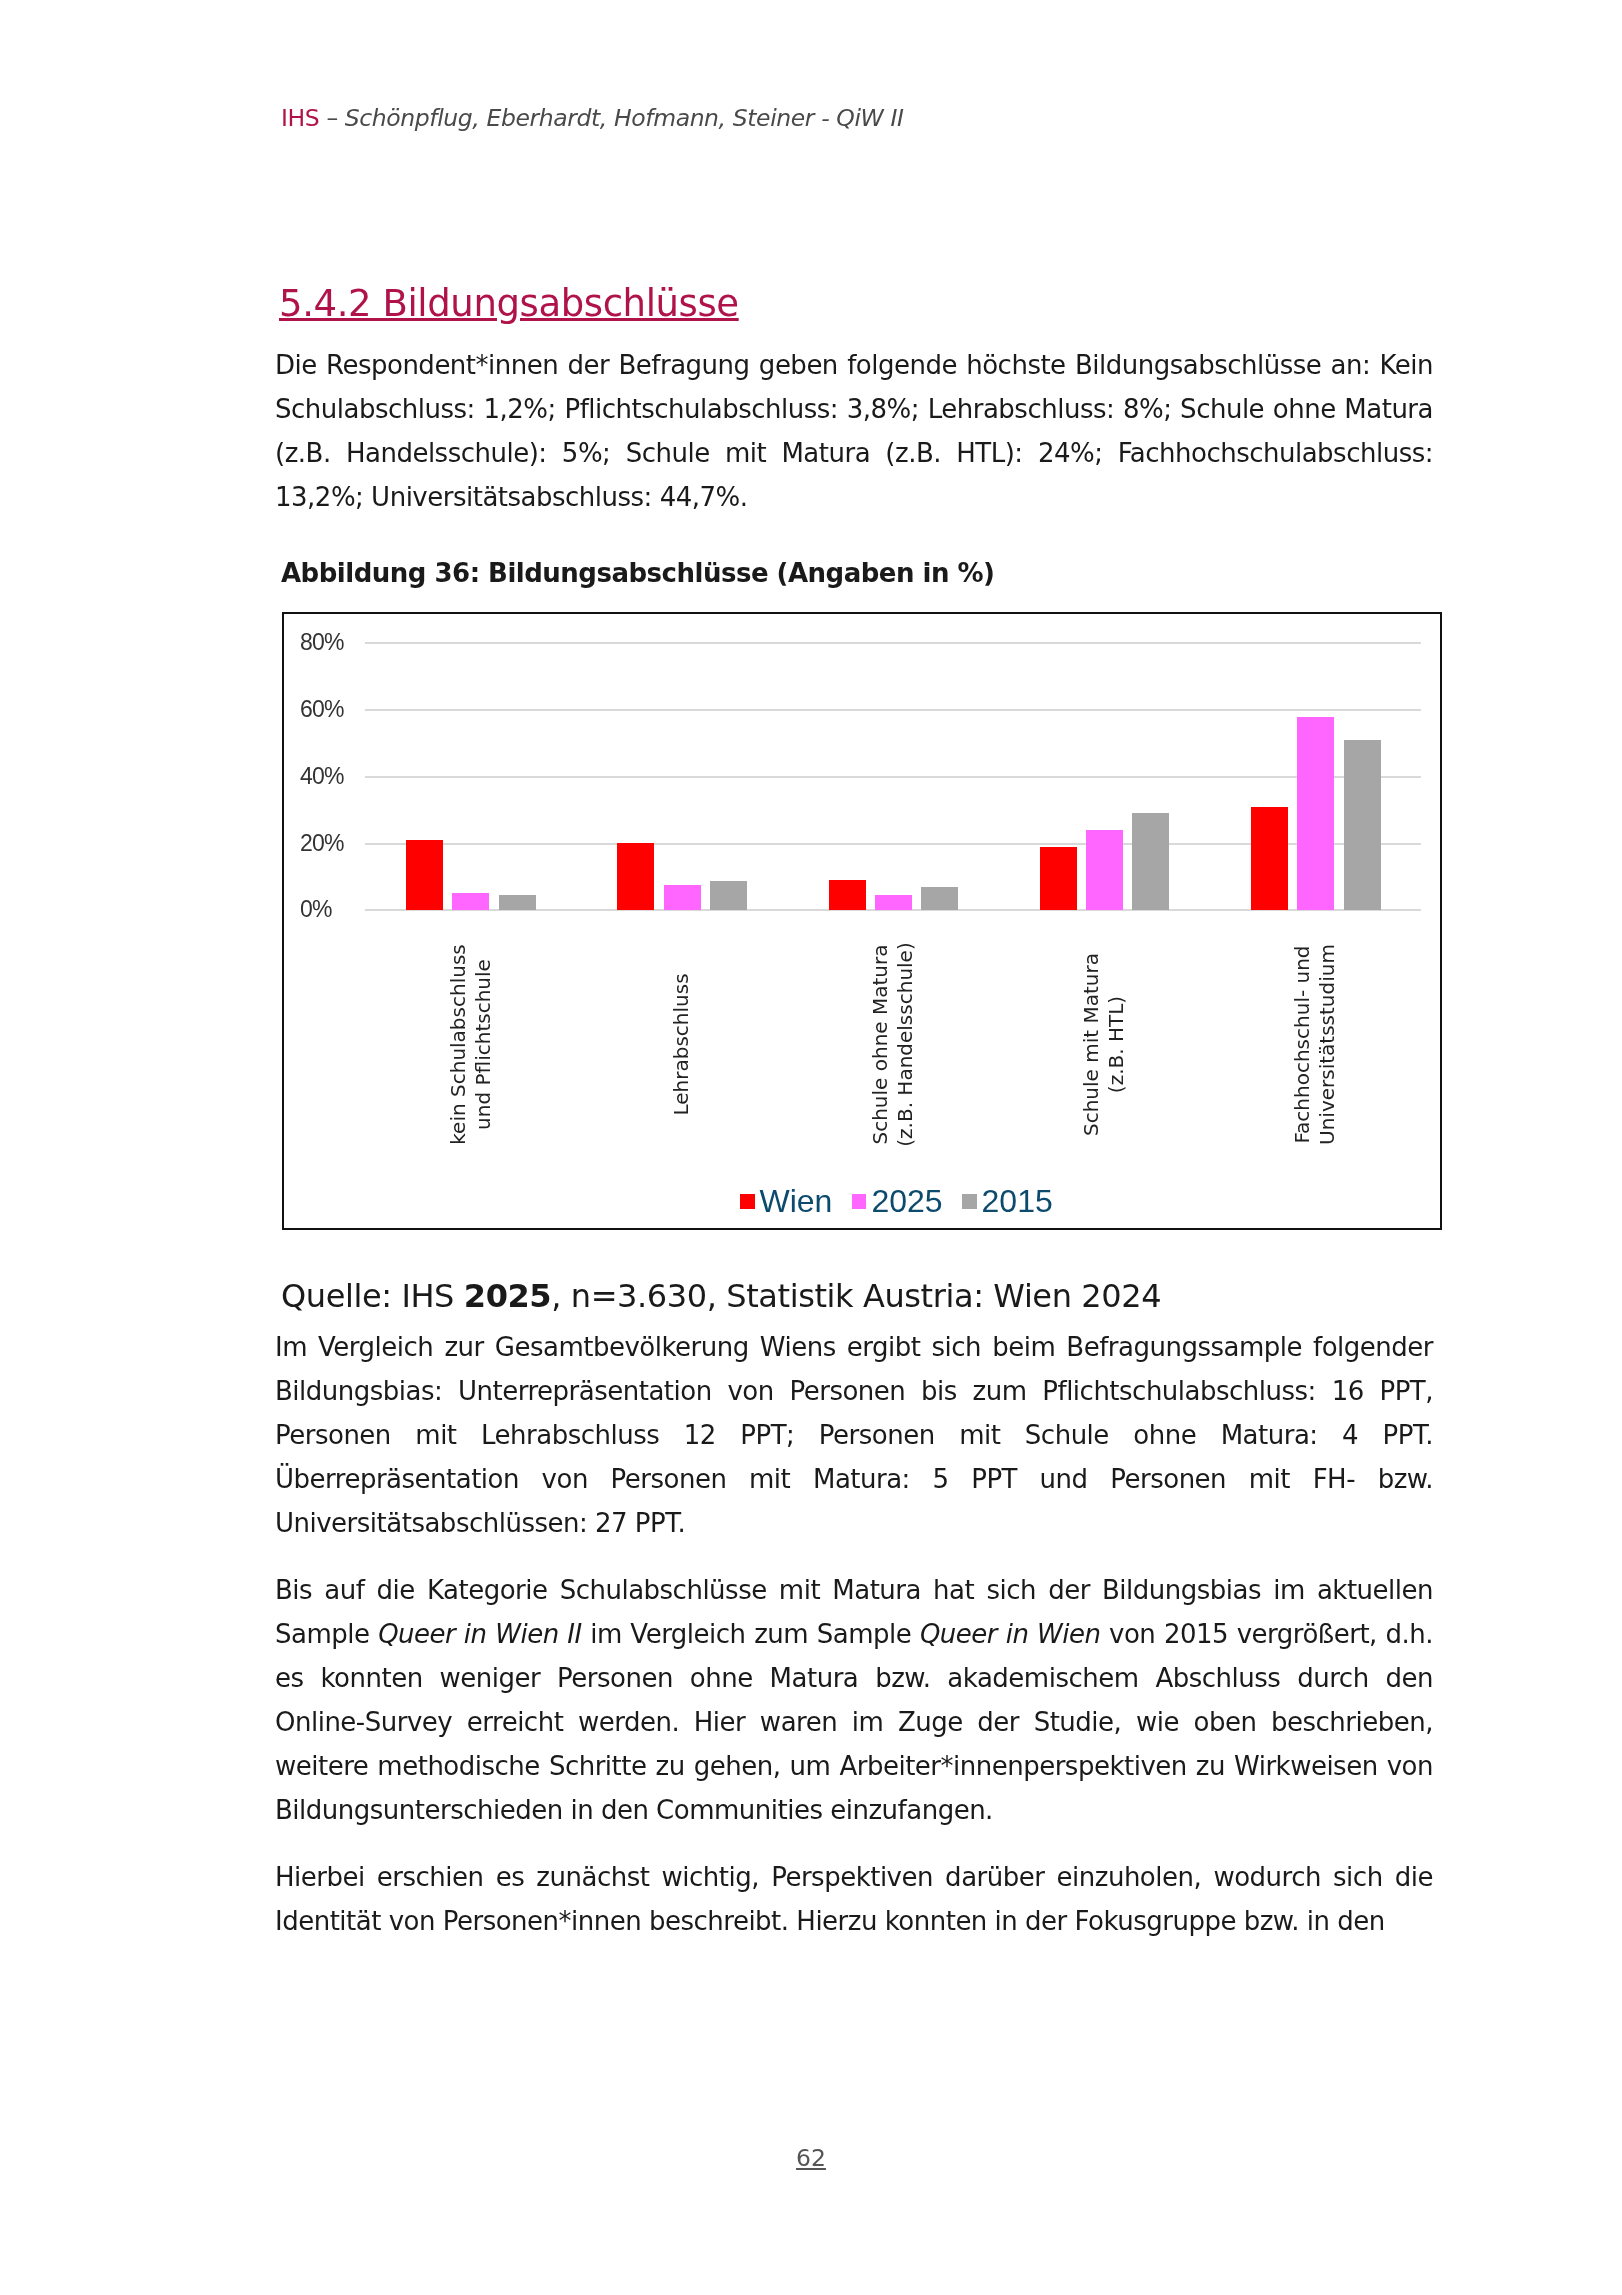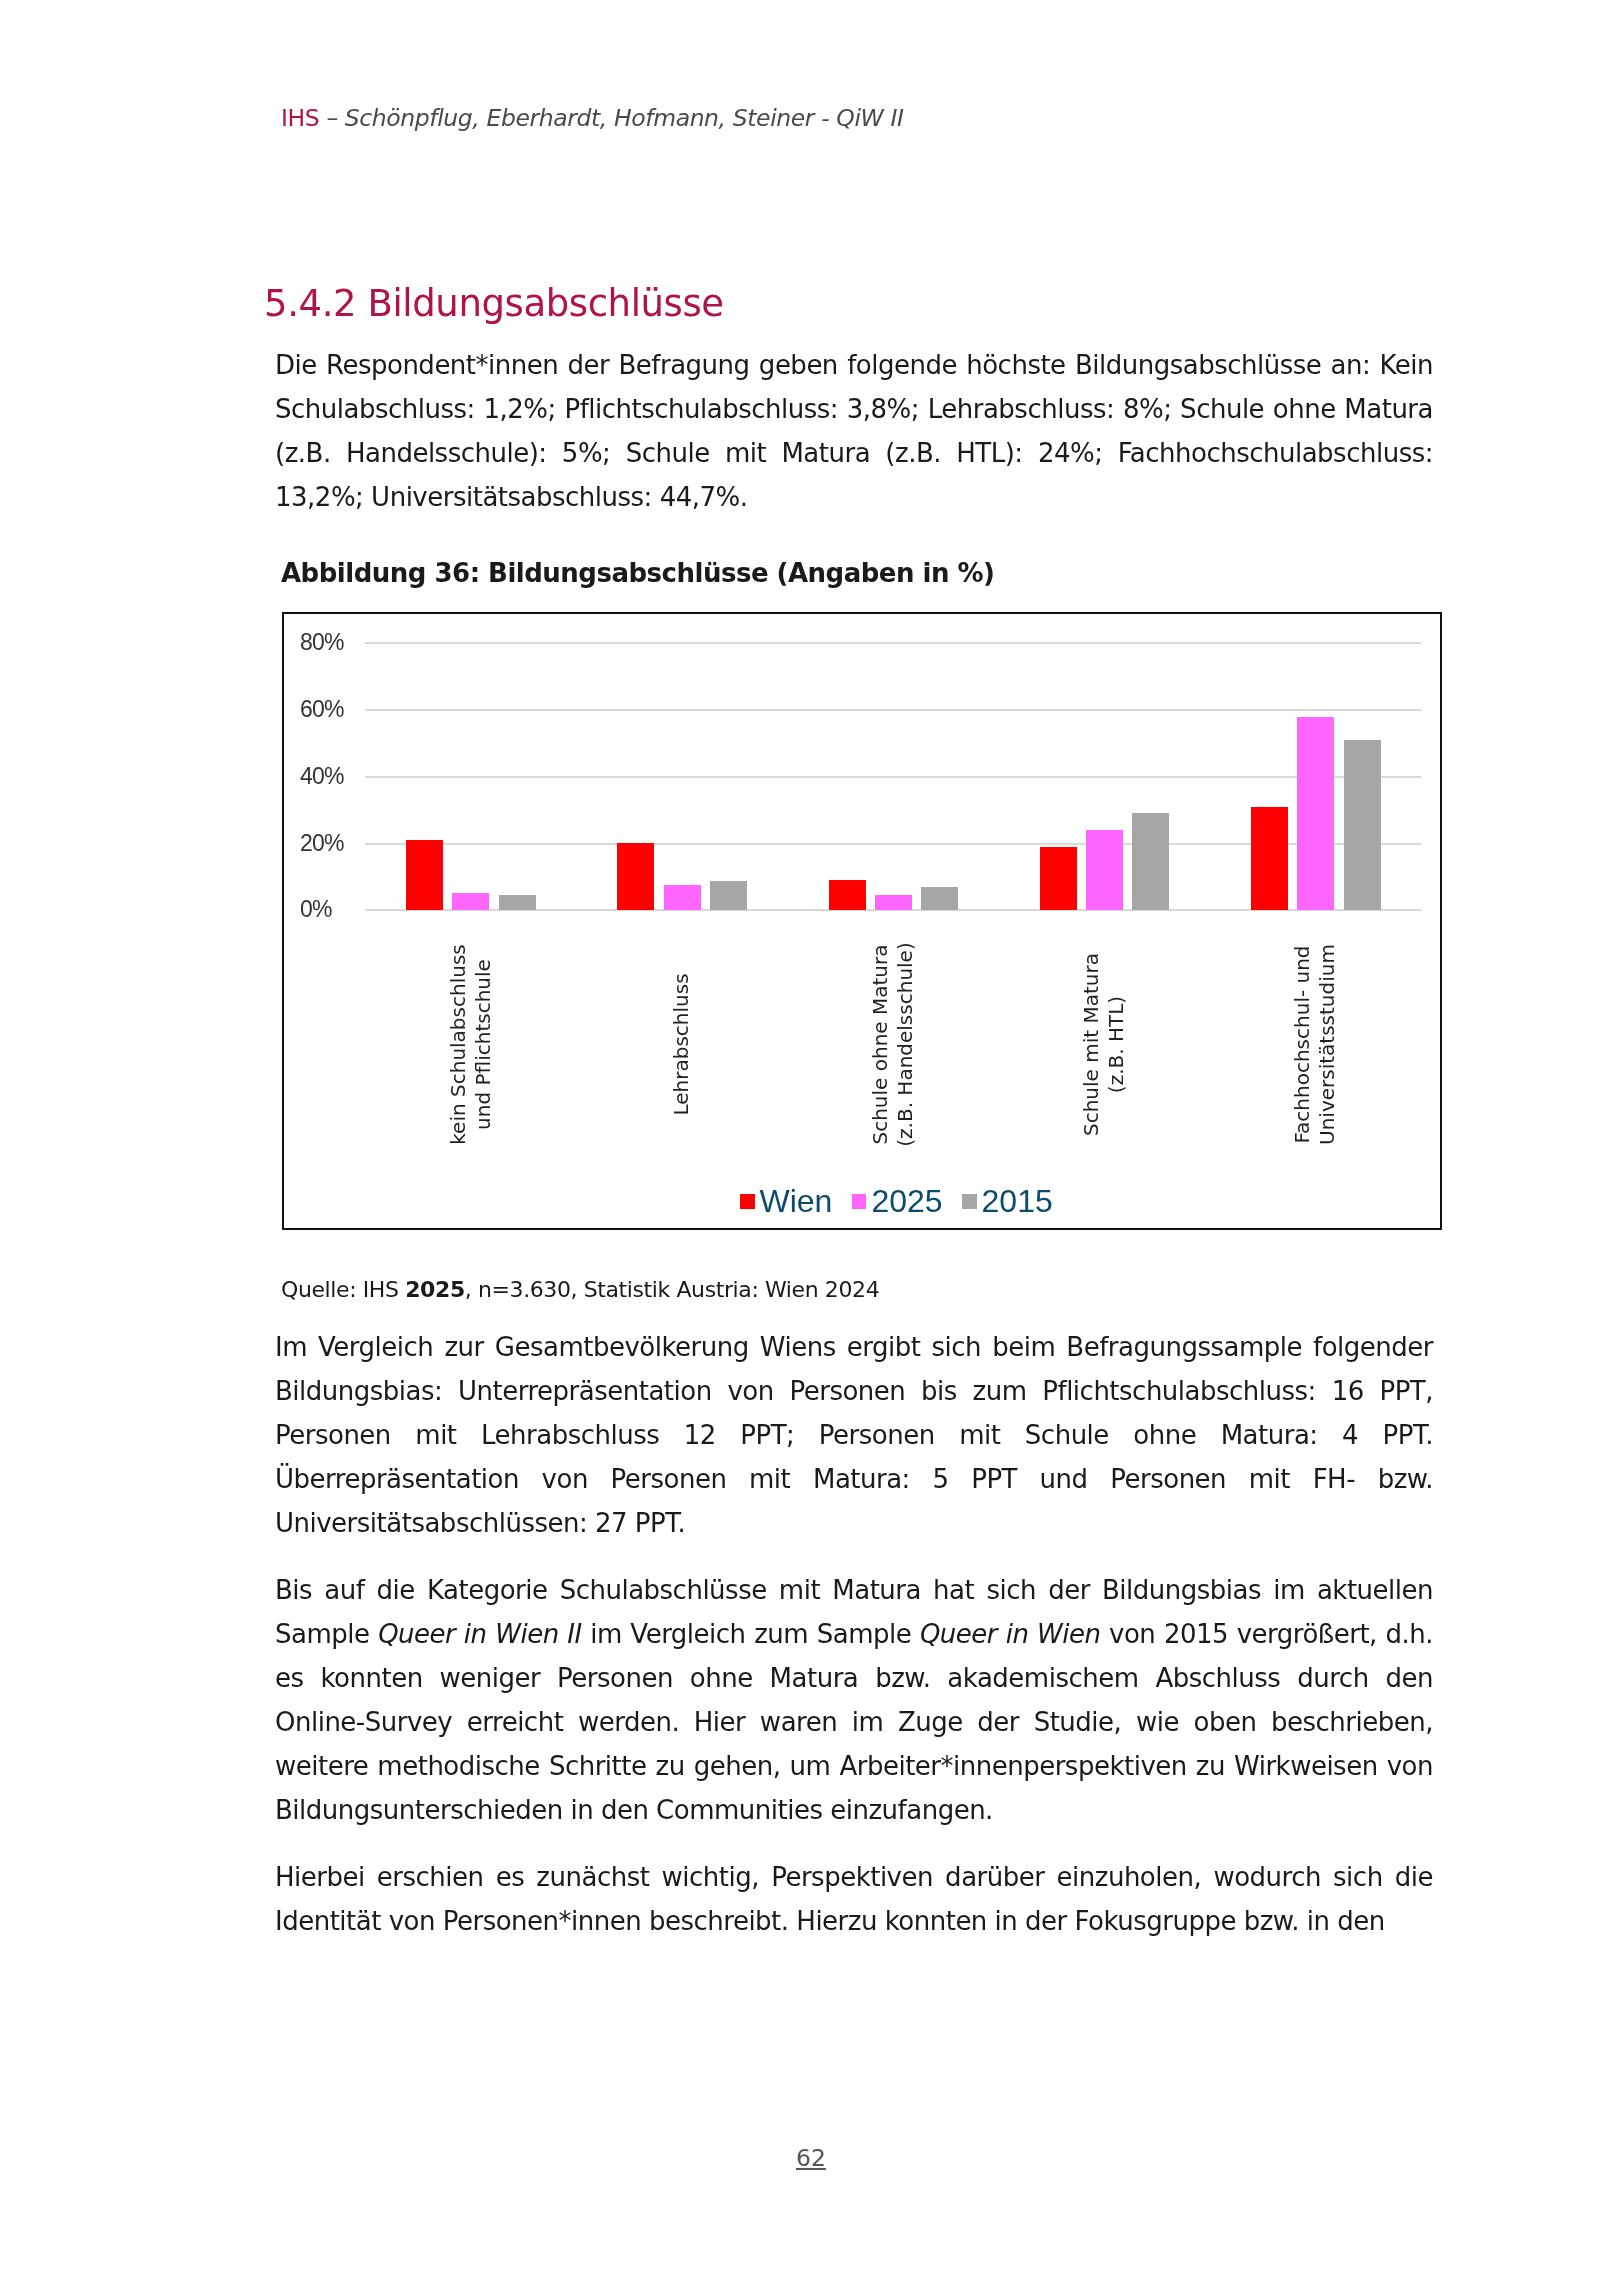--- a/index.html
+++ b/index.html
@@ -1,24 +1,24 @@
 <!DOCTYPE html>
 <html style="font-size:13px"><head>
 <meta charset="utf-8">
 <style>
   html, body { margin:0; padding:0; background:#ffffff; }
   body { width:1622px; height:2295px; position:relative; font-family:"DejaVu Sans", sans-serif; color:#1a1a1a; overflow:hidden; }
   .header { position:absolute; left:281px; top:104px; font-size:23.5px; color:#4a4a4a; white-space:nowrap; letter-spacing:-0.4px; }
   .header .brand { color:#b0124a; font-style:normal; }
   .header .authors { font-style:italic; }
-  .h2 { position:absolute; left:264px; top:282px; font-size:37px; color:#b0124a; font-weight:normal; margin:0; letter-spacing:-0.4px; }
+  .h2 { position:absolute; left:279px; top:282px; font-size:37px; color:#b0124a; font-weight:normal; margin:0; letter-spacing:-0.4px;text-decoration:underline; }
   .para { position:absolute; left:275px; width:1158px; font-size:26px; line-height:44px; text-align:justify; margin:0; letter-spacing:-0.5px; }
   .caption { position:absolute; left:281px; top:558px; font-size:26px; font-weight:bold; margin:0; letter-spacing:-0.5px; }
   .chart-box { position:absolute; left:282px; top:612px; width:1160px; height:618px; border:2.4px solid #111; box-sizing:border-box; background:#fff; }
-  .source { position:absolute; left:281px; top:1277px; font-size:22px; letter-spacing:-0.4px; }
+  .source { position:absolute; left:281px; top:1277px; font-size:32px; letter-spacing:-0.4px; }
   .page-num { position:absolute; left:0; width:1622px; top:2144px; text-align:center; font-size:23.5px; color:#555;text-decoration:underline; }
   .ytick { position:absolute; font-family:"Liberation Sans", sans-serif; font-size:23px; color:#333; width:49px; letter-spacing:-0.8px; }
   .grid { position:absolute; height:2.4px; background:#d9d9d9; }
   .bar { position:absolute; }
   .xlabel { position:absolute; font-family:"DejaVu Sans", sans-serif; font-size:20px; color:#222; transform-origin:left top; transform:rotate(-90deg); white-space:nowrap; line-height:25px; text-align:right; }
   .legend { position:absolute; top:1184px; left:740px; font-family:"Liberation Sans", sans-serif; font-size:32px; color:#0c4a6e; display:flex; align-items:center; }
   .legend-item { display:flex; align-items:center; margin-right:19.5px; }
   .legend-swatch { width:14.6px; height:14.6px; margin-right:4.9px; }
   i { font-style:italic; }
 </style>

